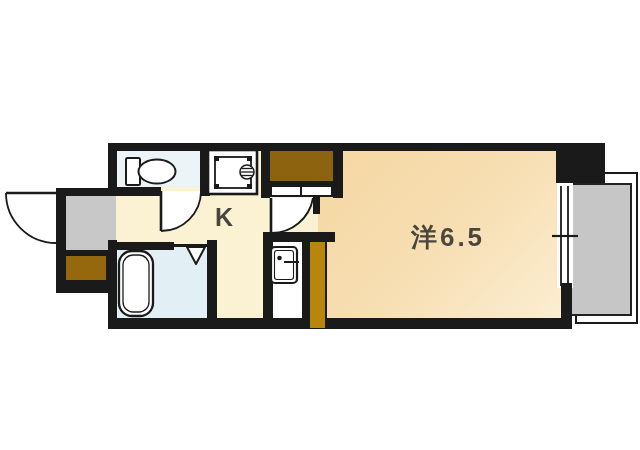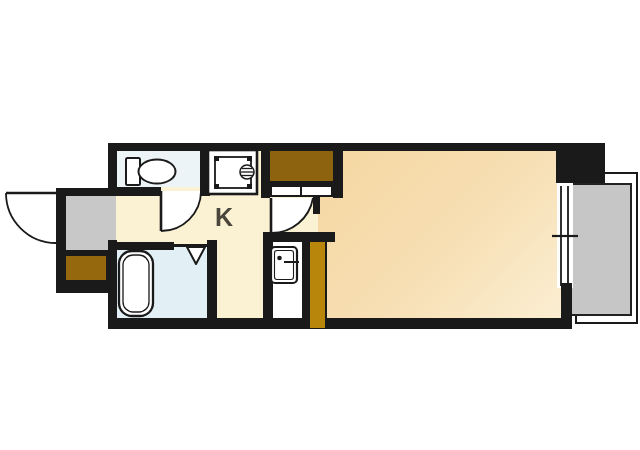--- a/index.html
+++ b/index.html
@@ -129,14 +129,15 @@
     </g>
 
     <g>
       <line x1="561" y1="186" x2="561" y2="286" stroke="#1a1a1a" stroke-width="1.8"></line>
       <line x1="568" y1="186" x2="568" y2="286" stroke="#1a1a1a" stroke-width="1.8"></line>
       <line x1="552" y1="236" x2="578" y2="236" stroke="#1a1a1a" stroke-width="2.2"></line>
     </g>
   </svg>
 
   <div class="label label-k">K</div>
+  <div class="label label-room">洋6.5</div>
 
 </div>
 
 </body></html>

